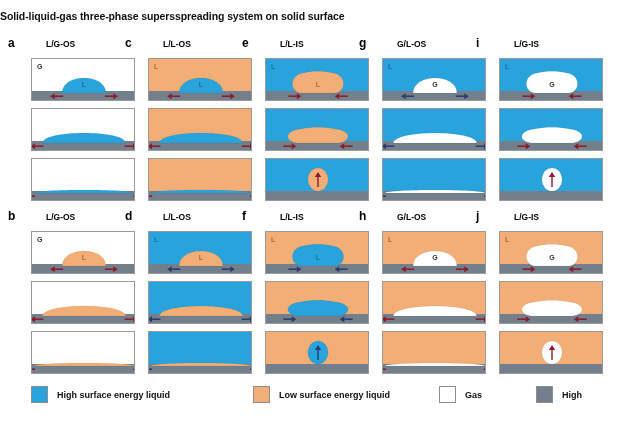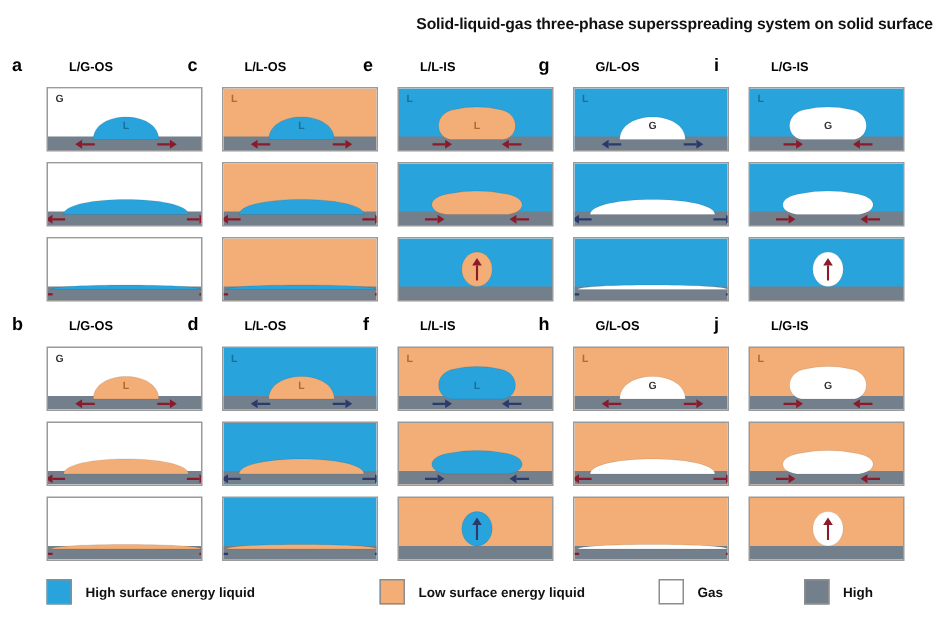--- a/index.html
+++ b/index.html
@@ -7,21 +7,21 @@
     width:622px;height:428px;
     background:#ffffff;
     font-family:"Liberation Sans", sans-serif;
     overflow:hidden;
     position:relative;
   }
   #figure{position:absolute;left:0;top:0;width:622px;height:428px;}
 
   .fig-title{
     position:absolute;left:0;top:10px;width:622px;
-    text-align:right;
+    text-align:left;
     font-size:10.5px;font-weight:bold;color:#111;
     letter-spacing:-0.1px;
   }
 
   
   .colgroup{position:absolute;}
   .col-letter{
     position:absolute;top:0;left:0;
     font-size:12px;font-weight:bold;color:#000;
   }

